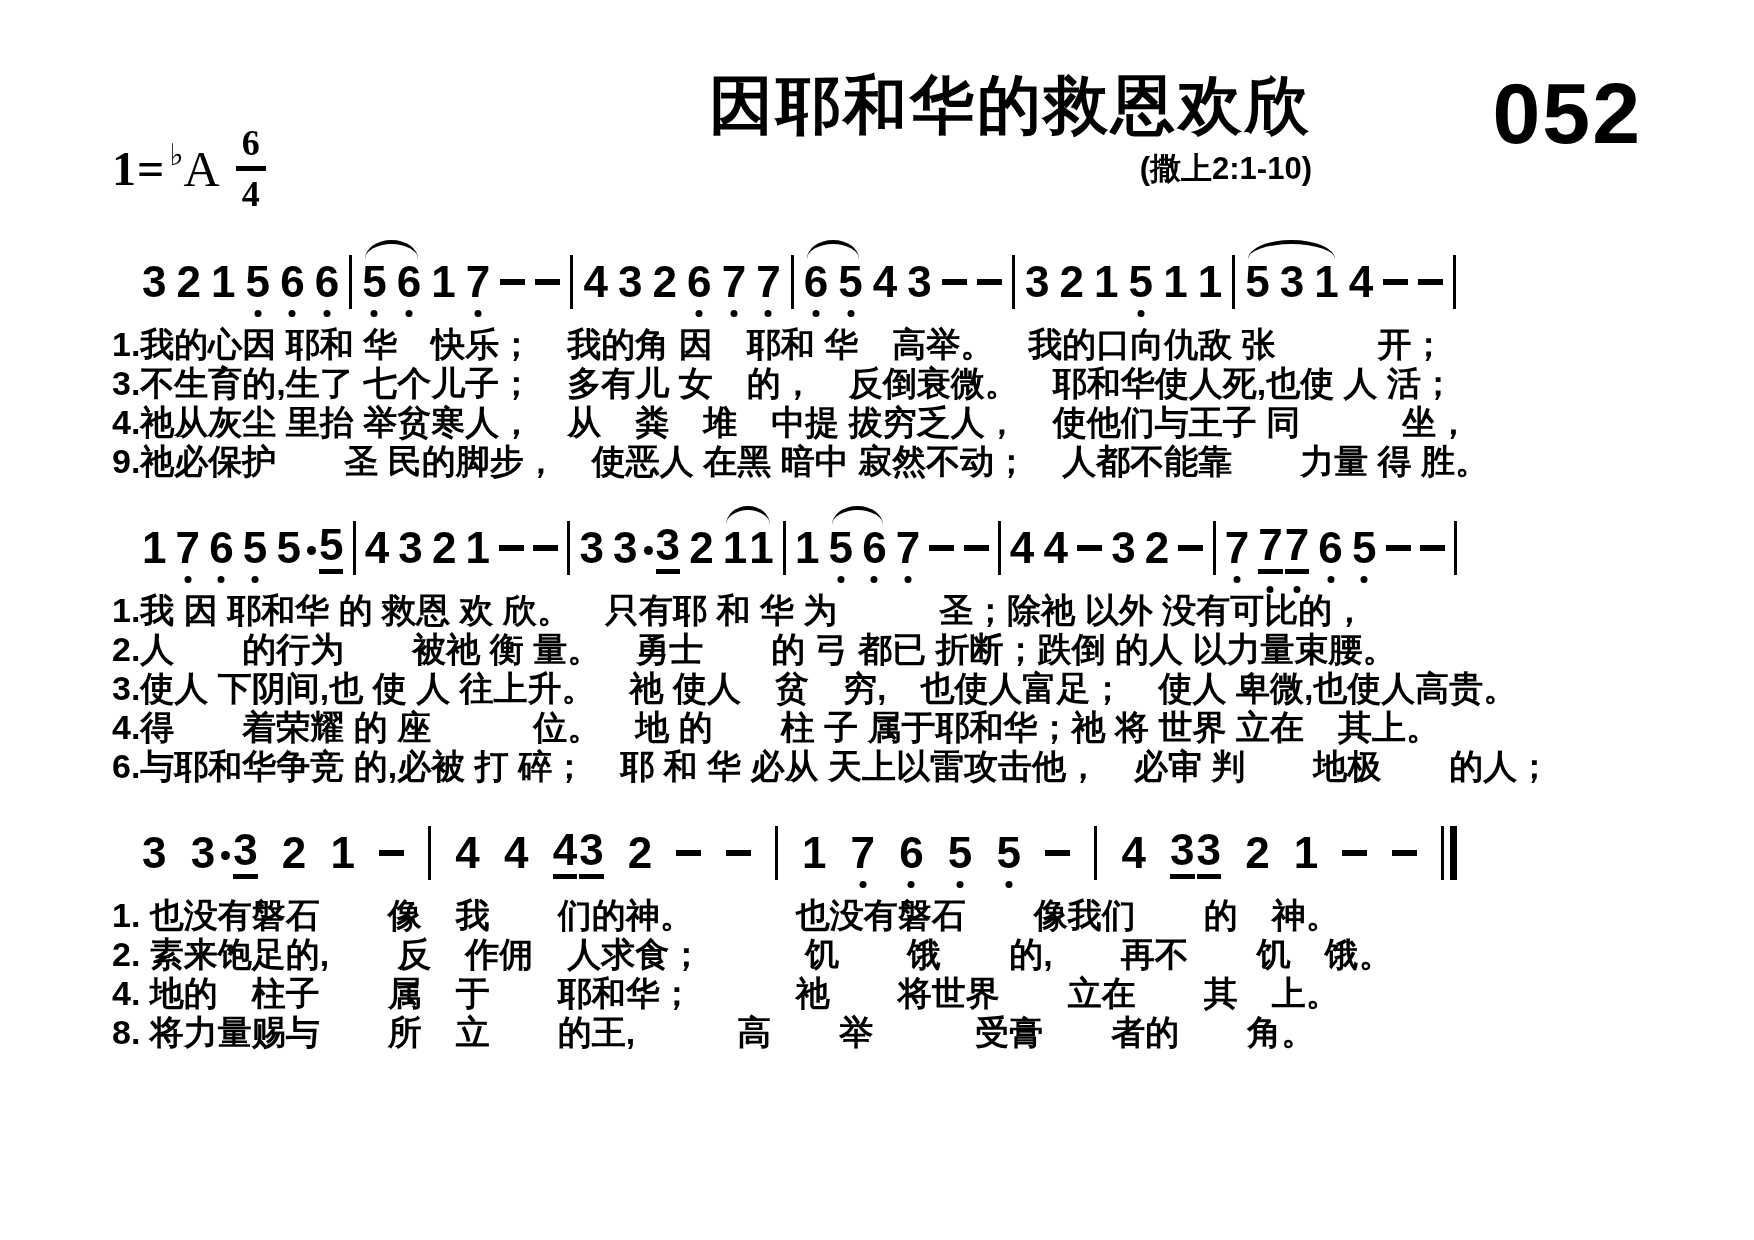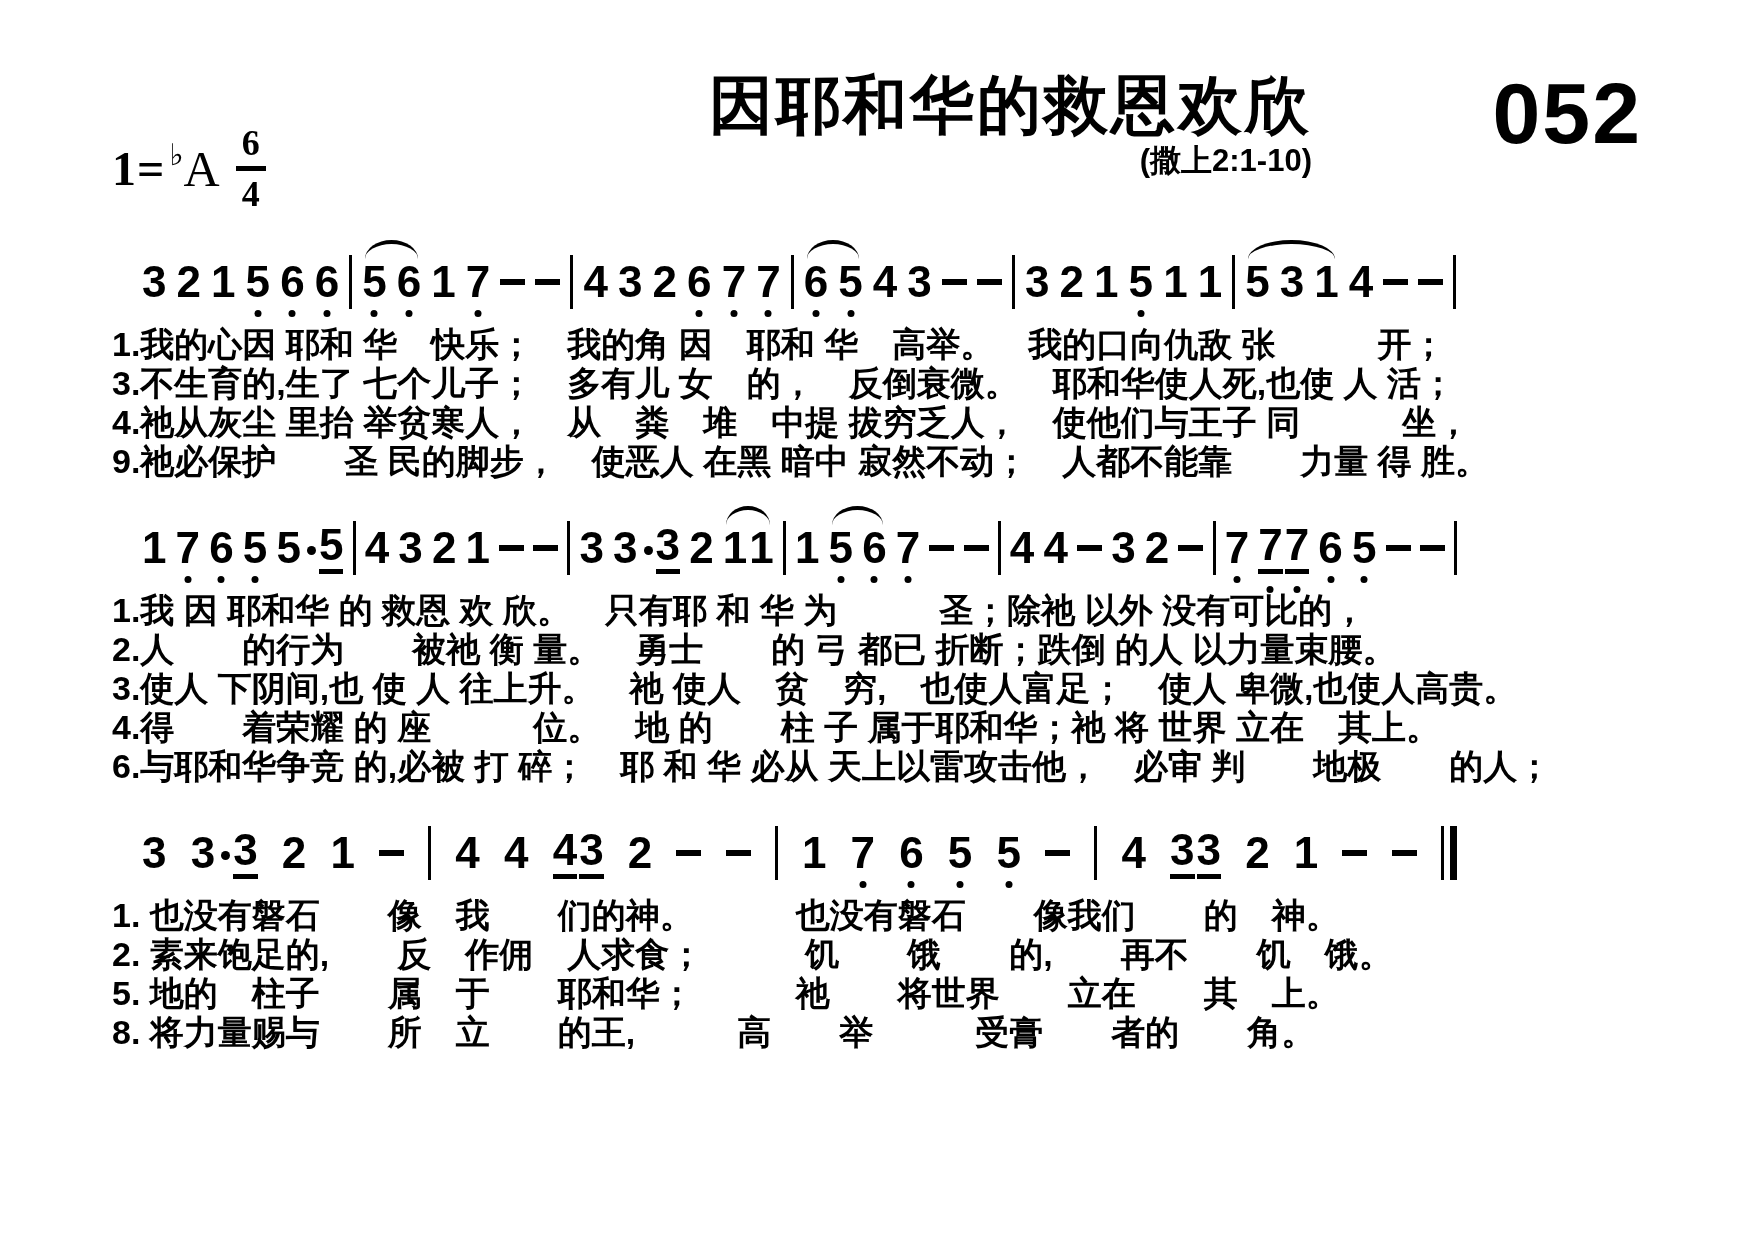--- a/index.html
+++ b/index.html
@@ -9,21 +9,21 @@
   .hdr{display:grid;grid-template-columns:330px 1fr 330px;align-items:start;}
   .keysig{margin-top:52px;display:flex;align-items:center;font-weight:700;}
   .ks-prefix{font:700 48px "Liberation Serif",serif;letter-spacing:1px;}
   .ks-flat{font:700 30px "DejaVu Sans",sans-serif;position:relative;top:-14px;margin-left:4px;}
   .ks-note{font:400 50px "Liberation Serif",serif;}
   .timesig{display:inline-flex;flex-direction:column;align-items:center;margin-left:16px;line-height:1;}
   .timesig .tnum{font:700 36px "Liberation Serif",serif;}
   .timesig .tline{width:30px;height:5px;background:#000;margin:2px 0;}
   .titles{text-align:right;}
   .title{font-size:64px;font-weight:900;letter-spacing:3px;line-height:1.1;}
-  .subtitle{font-size:31px;font-weight:700;}
+  .subtitle{font-size:31px;font-weight:700;margin-top:8px;}
   .number{text-align:right;font-size:86px;font-weight:700;line-height:1;letter-spacing:2px;}
   
   .system{margin-top:16px;}
   .mline{position:relative;display:flex;justify-content:space-between;align-items:center;
          margin:0 0 14px 30px;width:1315px;padding-top:24px;box-sizing:border-box;}
   .note{position:relative;display:inline-flex;align-items:flex-end;}
   .note .d{font-size:44px;font-weight:700;line-height:1;}
   .note.u .d{border-bottom:5px solid #000;padding-bottom:2px;}
   .note .ld{position:absolute;left:50%;transform:translateX(-50%);bottom:-13px;
             width:7px;height:7px;border-radius:50%;background:#000;}
@@ -408,18 +408,18 @@
           <span class="dash"></span>
           <span class="dash"></span>
           <span class="final">
             <span class="thin"></span>
             <span class="thick"></span>
           </span>
         </div>
         <div class="lyrics">
           <div class="lyr">1. 也没有磐石　　像　我　　们的神。　　　也没有磐石　　像我们　　的　神。</div>
           <div class="lyr">2. 素来饱足的,　　反　作佣　人求食；　　　饥　　饿　　的,　　再不　　饥　饿。</div>
-          <div class="lyr">5. 地的　柱子　　属　于　　耶和华；　　　祂　　将世界　　立在　　其　上。</div>
+          <div class="lyr">4. 地的　柱子　　属　于　　耶和华；　　　祂　　将世界　　立在　　其　上。</div>
           <div class="lyr">8. 将力量赐与　　所　立　　的王,　　　高　　举　　　受膏　　者的　　角。</div>
         </div>
       </div>
     </div>
 </div>
 
 </body></html>

